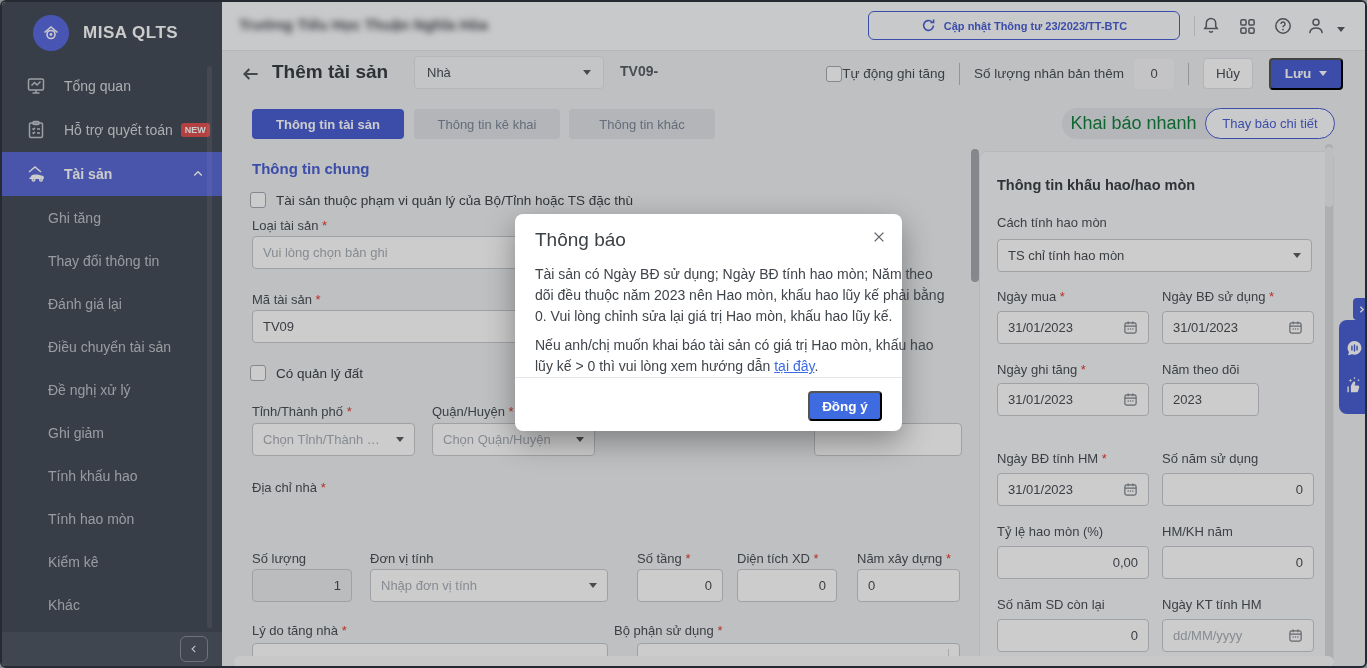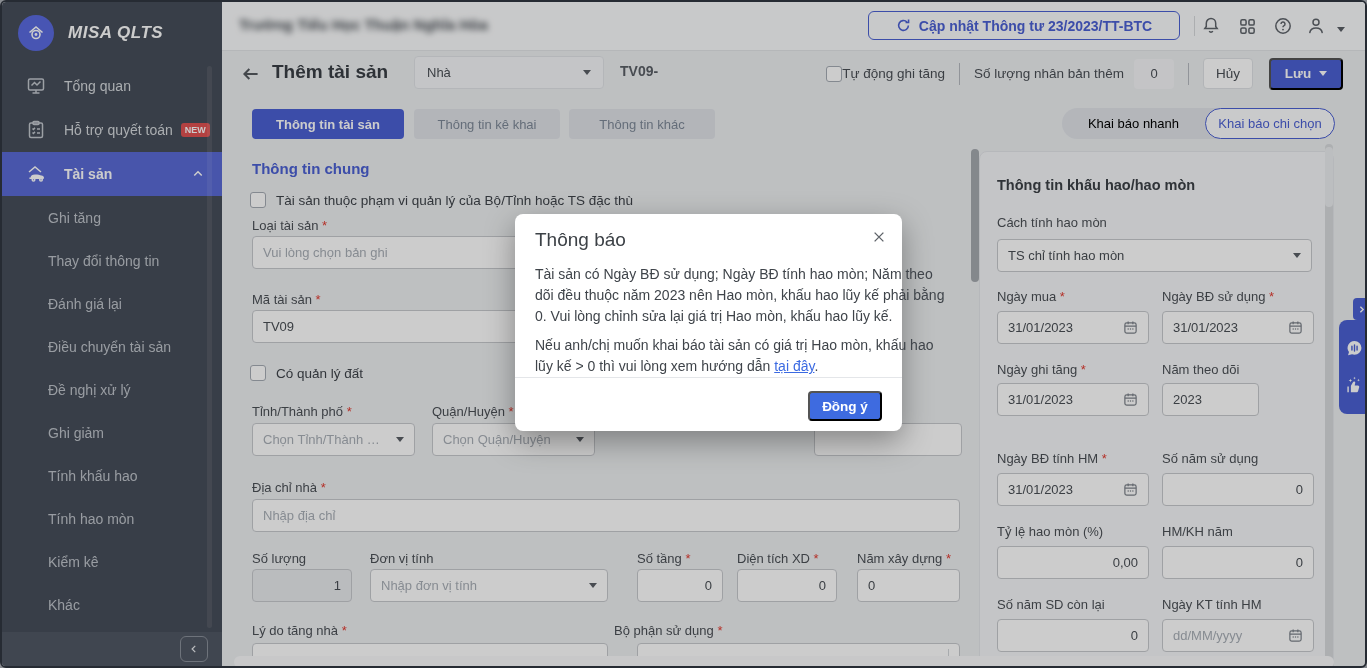--- a/index.html
+++ b/index.html
@@ -1,37 +1,37 @@
 <!DOCTYPE html>
 <html><head>
 <meta charset="utf-8">
 <style>
   html,body{margin:0;padding:0;background:#8a8d92;font-family:"Liberation Sans",sans-serif;}
   .app{position:relative;width:1367px;height:668px;background:#eef0f2;overflow:hidden;
        border:2px solid #262b33;border-radius:6px;box-sizing:border-box;}
   .abs{position:absolute;}
   
   .sidebar{position:absolute;left:0;top:0;width:220px;height:664px;background:#474e5a;z-index:10;}
-  .brand{height:62px;display:flex;align-items:center;padding-left:16px;font-style:italic;}
+  .brand{height:62px;display:flex;align-items:center;padding-left:31px;}
   .logo{width:36px;height:36px;border-radius:50%;background:#5b6be0;display:flex;align-items:center;justify-content:center;color:#fff;}
   .brandname{color:#fff;font-size:17px;font-weight:bold;letter-spacing:.5px;margin-left:14px;}
   .nav-item{height:44px;display:flex;align-items:center;color:#d6dade;font-size:14px;cursor:pointer;}
   .nav-item .nicon{width:22px;margin:0 16px 0 24px;color:#c3c8cf;display:flex;}
   .nav-item.active{background:#5b6bd6;color:#fff;font-weight:bold;}
   .nav-item.active .nicon{color:#fff;}
   .badge-new{background:#e05252;color:#fff;font-size:9px;font-weight:bold;border-radius:3px;padding:2px 4px;margin-left:8px;}
   .subnav{height:43px;display:flex;align-items:center;padding-left:46px;color:#bfc4cb;font-size:14px;cursor:pointer;}
   .side-bottom{position:absolute;left:0;bottom:0;width:220px;height:34px;background:#515864;display:flex;align-items:center;justify-content:flex-end;}
   .collapse-btn{width:26px;height:24px;border:1px solid #8a909a;border-radius:6px;color:#e8eaee;display:flex;align-items:center;justify-content:center;margin-right:14px;cursor:pointer;}
   .side-scroll{position:absolute;left:205px;top:64px;width:5px;height:562px;background:rgba(255,255,255,.08);border-radius:3px;}
   
   .header{position:absolute;left:220px;top:0;right:0;height:48px;background:#fbfcfd;border-bottom:1px solid #e3e5e8;z-index:5;}
   .org{position:absolute;left:17px;top:14px;font-size:15px;font-weight:bold;color:#4a4f55;filter:blur(3px);}
   .update-btn{position:absolute;left:646px;top:9px;width:312px;height:29px;border:1px solid #4c61d4;border-radius:6px;
-      background:transparent;color:#4c61d4;font-size:14px;font-weight:bold;display:flex;align-items:center;justify-content:center;gap:8px;cursor:pointer;}
+      background:transparent;color:#4c61d4;font-size:11px;font-weight:bold;display:flex;align-items:center;justify-content:center;gap:8px;cursor:pointer;}
   .hicon{position:absolute;top:13px;width:22px;height:22px;color:#5f646b;display:flex;align-items:center;justify-content:center;cursor:pointer;}
   .hsep{position:absolute;left:972px;top:14px;width:1px;height:20px;background:#d8dadd;}
   
   .toolbar{position:absolute;left:220px;top:48px;right:0;height:47px;background:#eef0f2;}
   .back{position:absolute;left:18px;top:13px;color:#555a60;cursor:pointer;}
   .pg-title{position:absolute;left:50px;top:11px;font-size:19px;font-weight:bold;color:#3a3f45;}
   .type-sel{position:absolute;left:192px;top:6px;width:190px;height:33px;background:#f6f7f9;border:1px solid #e2e4e8;border-radius:4px;
       display:flex;align-items:center;padding:0 12px;box-sizing:border-box;cursor:pointer;}
   .code-prefix{position:absolute;left:398px;top:13px;font-size:14px;font-weight:bold;color:#5a5f66;}
   .tb-right{position:absolute;right:0;top:0;height:47px;display:flex;align-items:center;}
@@ -44,21 +44,21 @@
       display:flex;align-items:center;justify-content:center;cursor:pointer;}
   .btn-save{width:74px;height:32px;background:#4c61d4;border-radius:4px;color:#fff;font-size:13.5px;font-weight:bold;
       display:flex;align-items:center;justify-content:center;gap:8px;margin:0 22px 0 16px;cursor:pointer;}
   
   .tab{position:absolute;top:107px;height:30px;border-radius:4px;display:flex;align-items:center;justify-content:center;
       font-size:13px;cursor:pointer;}
   .tab.on{background:#4c61d4;color:#fff;font-weight:bold;}
   .tab.off{background:#e0e3e8;color:#7e8998;}
   .toggle-wrap{position:absolute;left:1060px;top:106px;width:273px;height:31px;background:#e1e4e9;border-radius:16px;}
   .tg-quick{position:absolute;left:0;top:0;width:143px;height:31px;display:flex;align-items:center;justify-content:center;
-      font-size:13px;color:#000000;cursor:pointer;}
+      font-size:18px;color:#15803d;cursor:pointer;}
   .tg-detail{position:absolute;right:0;top:0;width:130px;height:31px;background:#fcfdfe;border:1.5px solid #4c61d4;border-radius:16px;
       box-sizing:border-box;display:flex;align-items:center;justify-content:center;font-size:13px;color:#4c61d4;cursor:pointer;}
   
   .sect{position:absolute;font-size:15px;font-weight:bold;color:#4c61d4;}
   .lbl{position:absolute;font-size:13px;color:#4b5056;white-space:nowrap;}
   .req::after{content:" *";color:#e23c32;}
   .fld{position:absolute;height:33px;background:#fff;border:1px solid #c7cace;border-radius:4px;display:flex;align-items:center;
       padding:0 10px;box-sizing:border-box;}
   .fld input{border:0;outline:0;background:transparent;width:100%;font-family:"Liberation Sans",sans-serif;font-size:13px;color:#4a4f55;padding:0;}
   .fld input::placeholder{color:#a9afb7;}
@@ -266,21 +266,21 @@
     </div>
   <div class="tab off" style="left:412px;width:146px">
       <span>Thông tin kê khai</span>
     </div>
   <div class="tab off" style="left:567px;width:146px">
       <span>Thông tin khác</span>
     </div>
 
   <div class="toggle-wrap">
     <span class="tg-quick">Khai báo nhanh</span>
-    <span class="tg-detail">Khai báo chi chọn</span>
+    <span class="tg-detail">Thay báo chi tiết</span>
   </div>
 
   <div class="sect" style="left:250px;top:158px">Thông tin chung</div>
 
   <span class="cb abs" style="left:248px;top:190px"></span>
   <span class="chk-label" style="left:274px;top:191px">Tài sản thuộc phạm vi quản lý của Bộ/Tỉnh hoặc TS đặc thù</span>
 
   <span class="lbl req" style="left:250px;top:216px">Loại tài sản</span>
   <div class="fld" style="left:250px;top:234px;width:342px">
     <input readonly="" placeholder="Vui lòng chọn bản ghi" style="">
@@ -304,23 +304,20 @@
 
   <span class="lbl req" style="left:430px;top:402px">Quận/Huyện</span>
   <div class="fld" style="left:430px;top:421px;width:163px">
     <span class="ph" style="width:118px">Chọn Quận/Huyện</span>
     <span class="caret"></span>
   </div>
 
   <div class="fld" style="left:812px;top:421px;width:148px"></div>
 
   <span class="lbl req" style="left:250px;top:478px">Địa chỉ nhà</span>
-  <div class="fld" style="left:250px;top:497px;width:708px">
-    <input readonly="" placeholder="Nhập địa chỉ" style="">
-  </div>
 
   <span class="lbl" style="left:250px;top:549px">Số lượng</span>
   <div class="fld dis" style="left:250px;top:567px;width:100px">
     <input readonly="" class="num" value="1" style="">
   </div>
 
   <span class="lbl" style="left:368px;top:549px">Đơn vị tính</span>
   <div class="fld" style="left:368px;top:567px;width:238px">
     <span class="ph">Nhập đơn vị tính</span>
     <span class="caret"></span>

